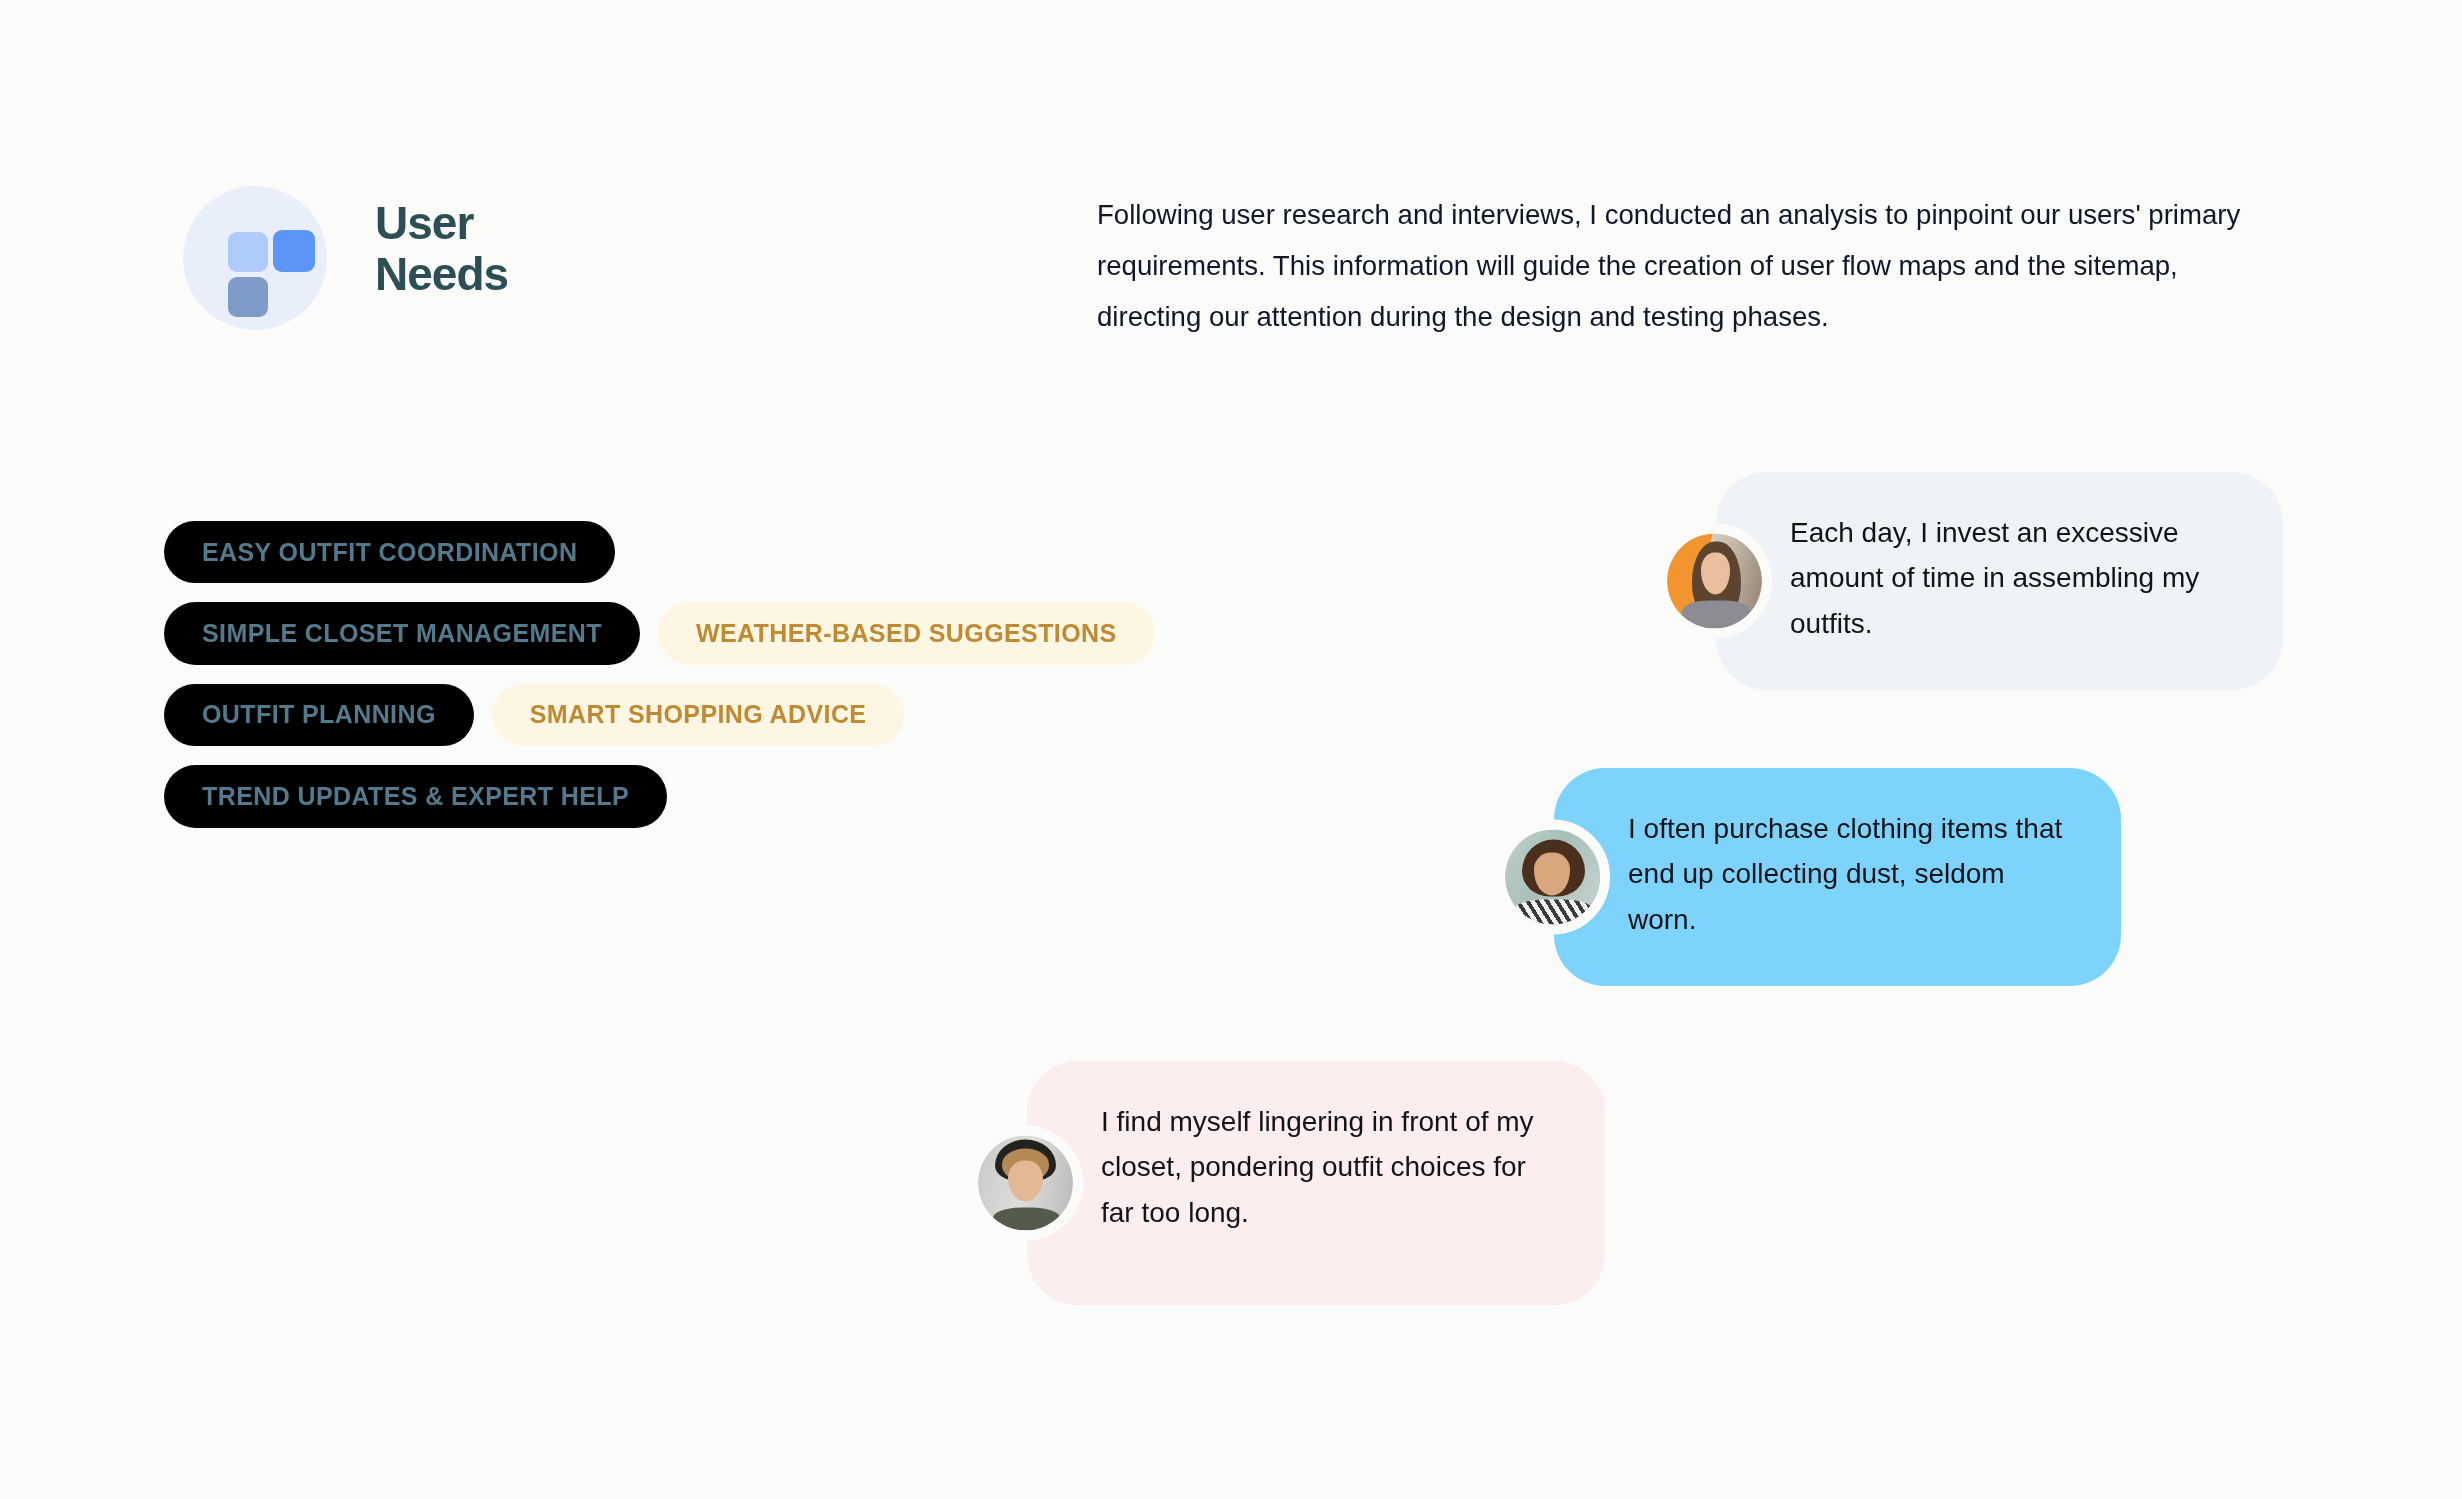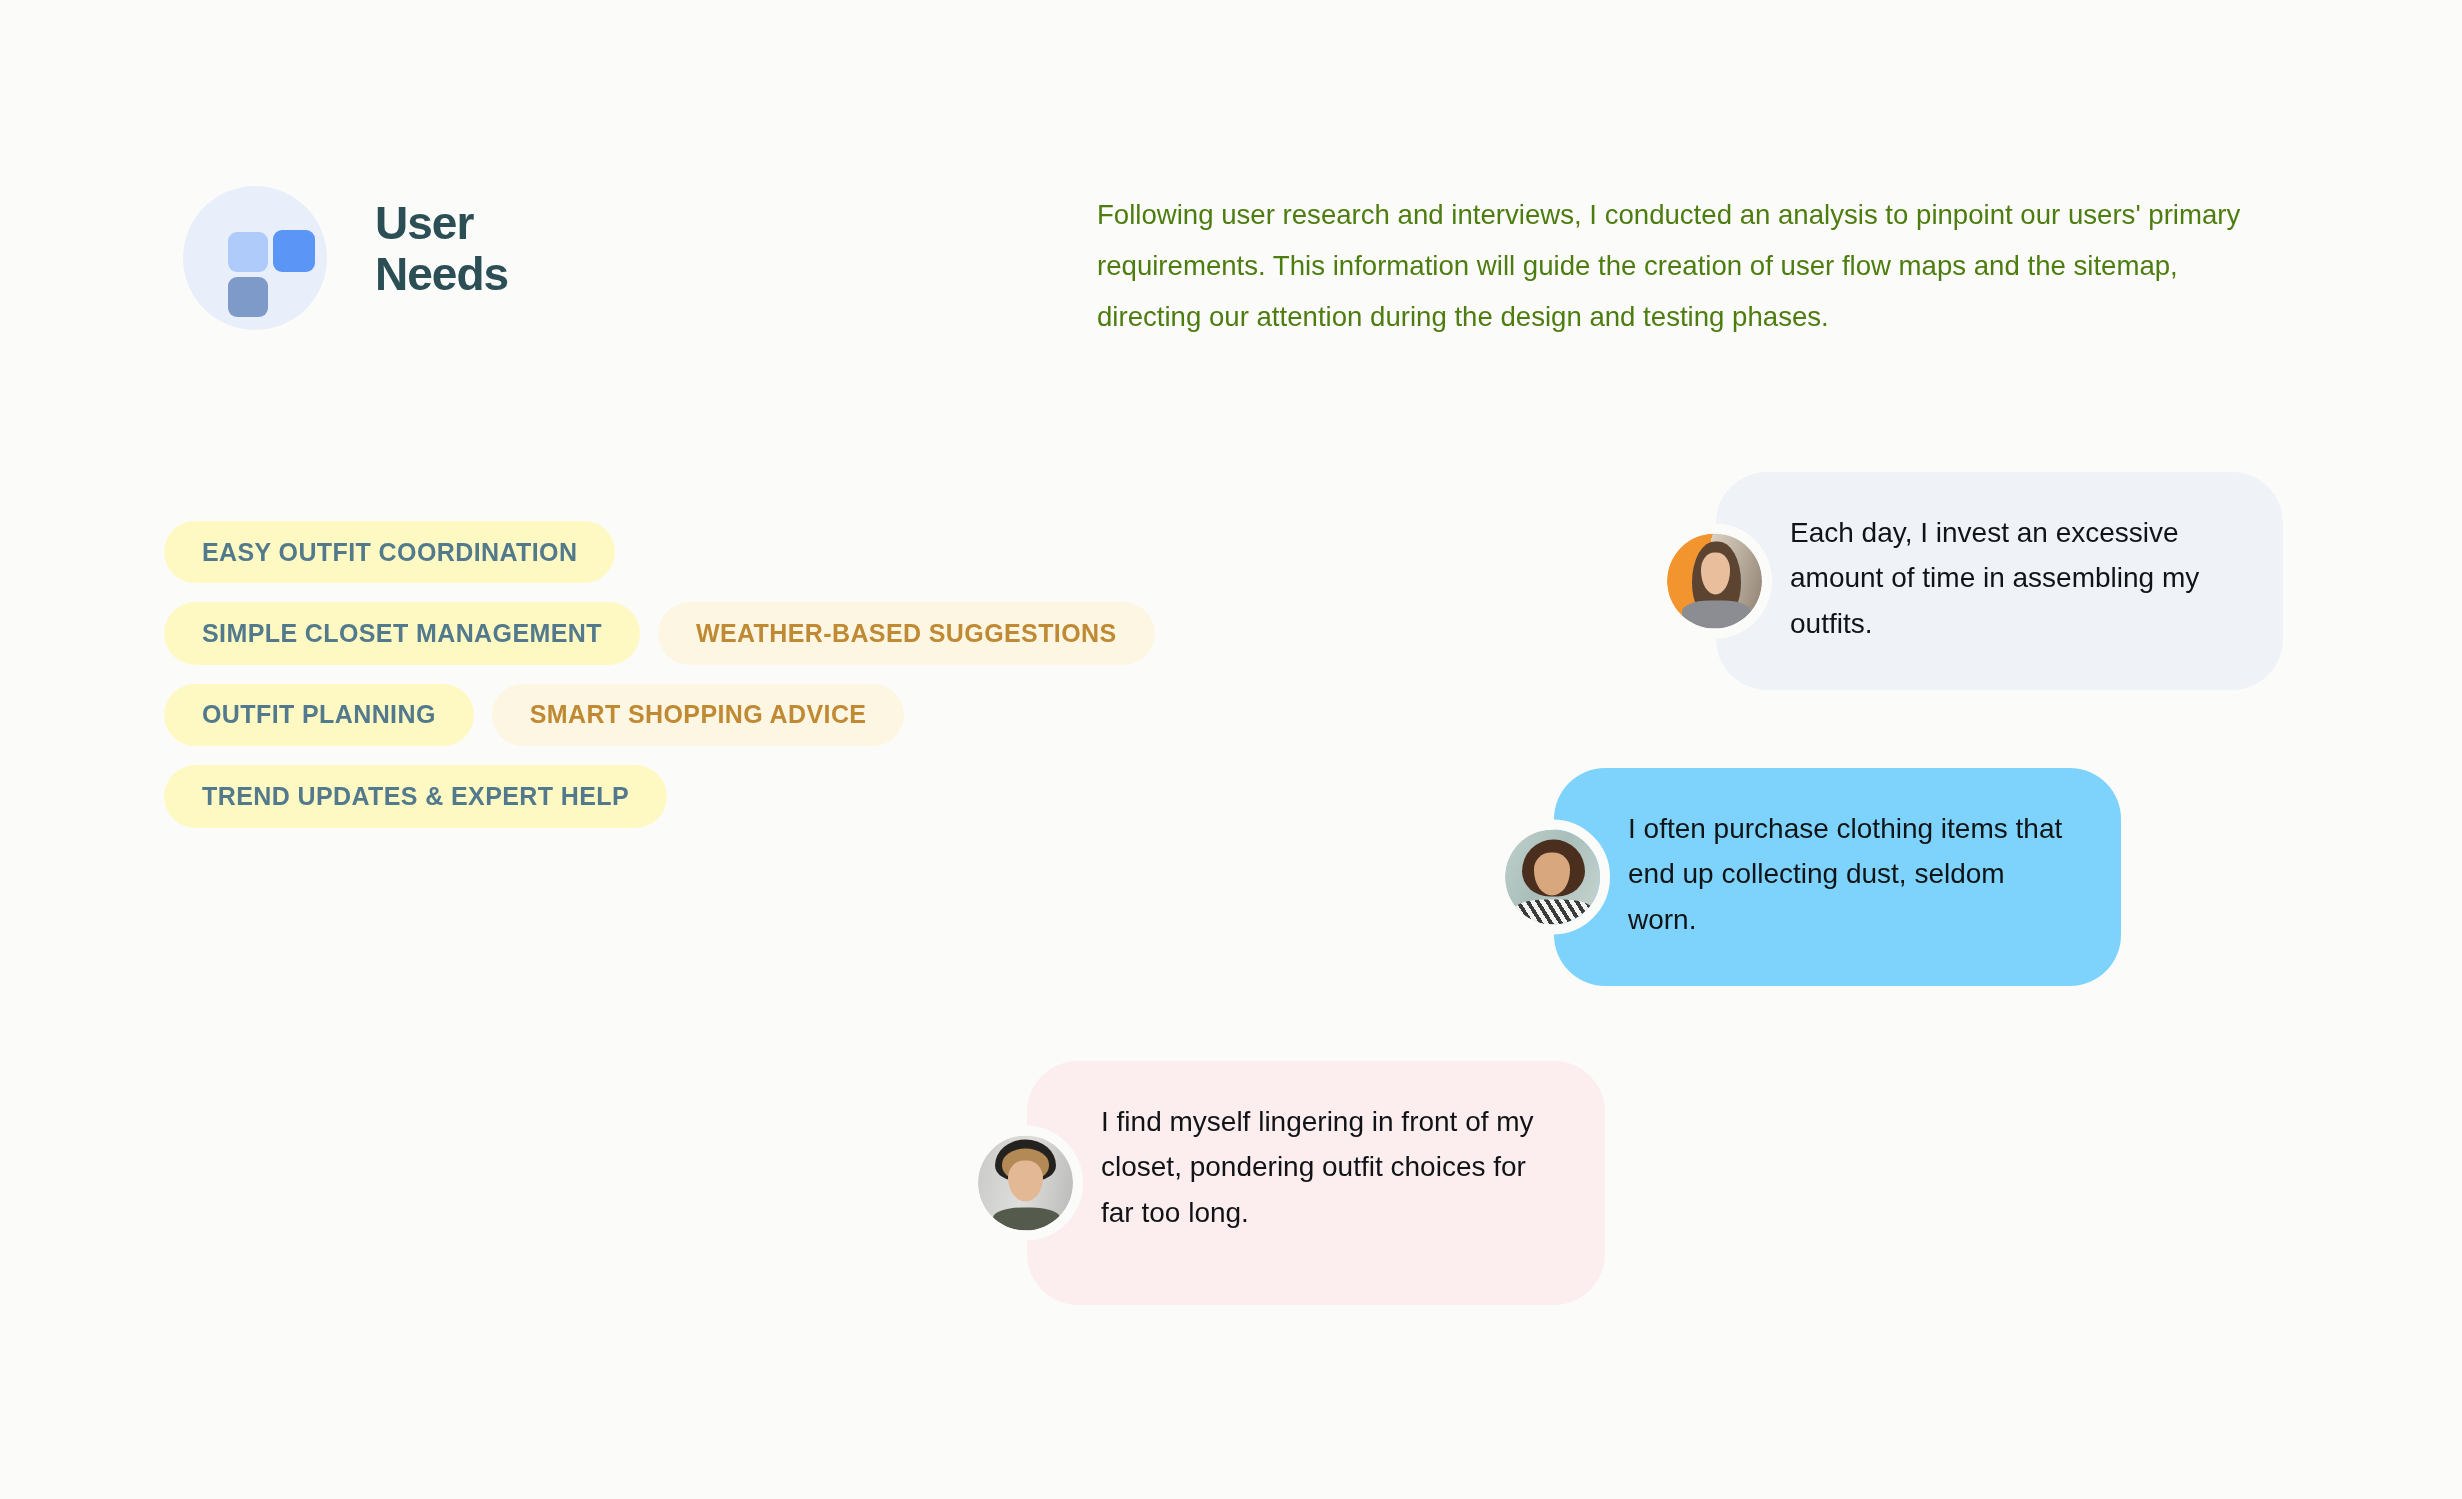--- a/index.html
+++ b/index.html
@@ -67,21 +67,21 @@
   .page-title .tline { display: block; }
 
   
   .intro {
     position: absolute;
     left: 1097px;
     top: 189px;
     width: 1154px;
     font-size: 27.6px;
     line-height: 1.85;
-    color: #4d7c0f;
+    color: #0f172a;
     font-weight: 400;
   }
 
   
   .pill-area {
     position: absolute;
     left: 164px;
     top: 521px;
     width: 1347px;
   }
@@ -94,21 +94,21 @@
   .pill {
     border-radius: 38px;
     padding: 16.7px 38px;
     font-size: 25px;
     font-weight: 600;
     letter-spacing: 0.4px;
     white-space: nowrap;
     display: inline-block;
   }
   .pill.blue {
-    background: #fef9c3;
+    background: #000000;
     color: #527A8C;
   }
   .pill.cream {
     background: #FDF6E3;
     color: #BF8A33;
   }
 
   
   .card {
     position: absolute;

